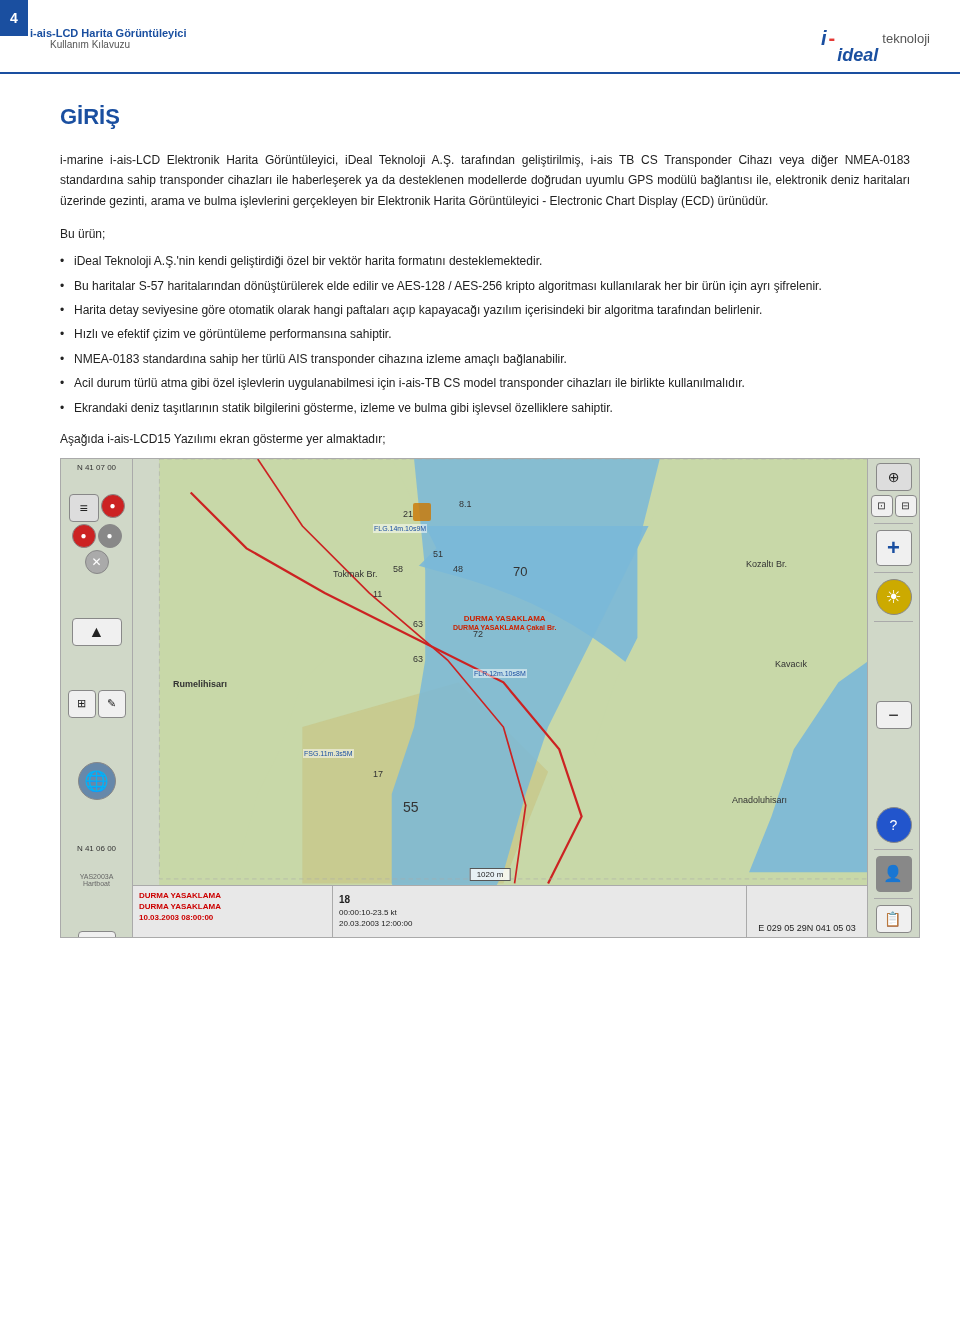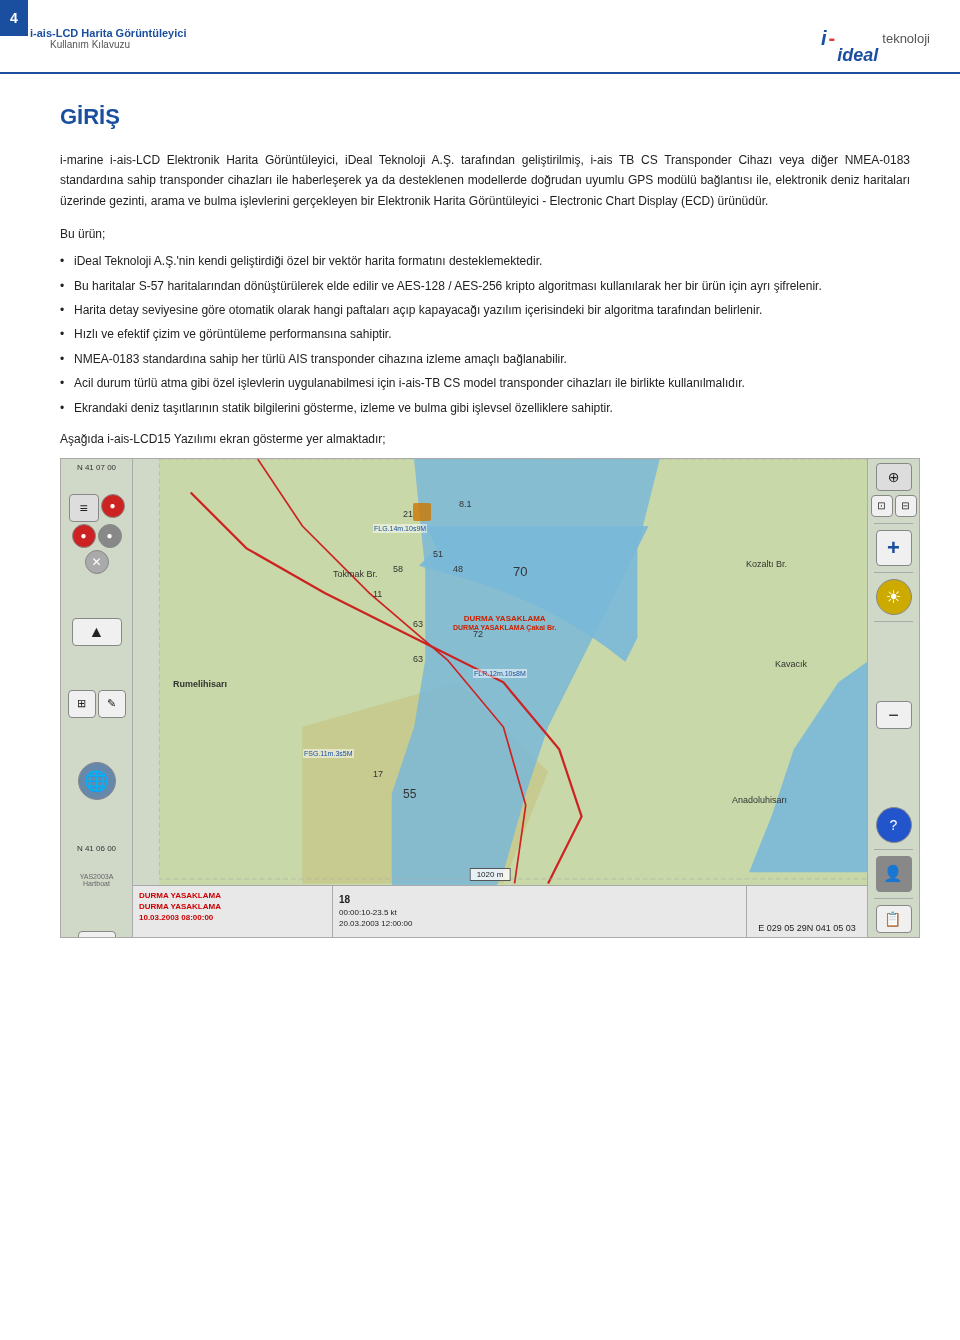--- a/index.html
+++ b/index.html
@@ -432,21 +432,21 @@
       <div style="position:absolute;top:50px;left:270px;font-size:9px;color:#333;">21</div>
       <div style="position:absolute;top:90px;left:300px;font-size:9px;color:#333;">51</div>
       <div style="position:absolute;top:105px;left:260px;font-size:9px;color:#333;">58</div>
       <div style="position:absolute;top:105px;left:320px;font-size:9px;color:#333;">48</div>
       <div style="position:absolute;top:105px;left:380px;font-size:13px;color:#333;">70</div>
       <div style="position:absolute;top:130px;left:240px;font-size:9px;color:#333;">11</div>
       <div style="position:absolute;top:160px;left:280px;font-size:9px;color:#333;">63</div>
       <div style="position:absolute;top:170px;left:340px;font-size:9px;color:#333;">72</div>
       <div style="position:absolute;top:195px;left:280px;font-size:9px;color:#333;">63</div>
       <div style="position:absolute;top:310px;left:240px;font-size:9px;color:#333;">17</div>
-      <div style="position:absolute;top:328px;left:270px;font-size:12px;color:#333;">55</div>
+      <div style="position:absolute;top:340px;left:270px;font-size:14px;color:#333;">55</div>
       <div style="position:absolute;top:40px;left:310px;font-size:9px;color:#333;margin-left:16px;">8.1</div>
 
       <div style="position:absolute;top:44px;left:280px;width:18px;height:18px;background:#cc7700;border-radius:2px;opacity:0.8;"></div>
     </div>
 
     <div class="map-bottom-bar">
       <div class="bottom-left-info">
         <div>DURMA YASAKLAMA</div>
         <div>DURMA YASAKLAMA</div>
         <div>10.03.2003 08:00:00</div>

